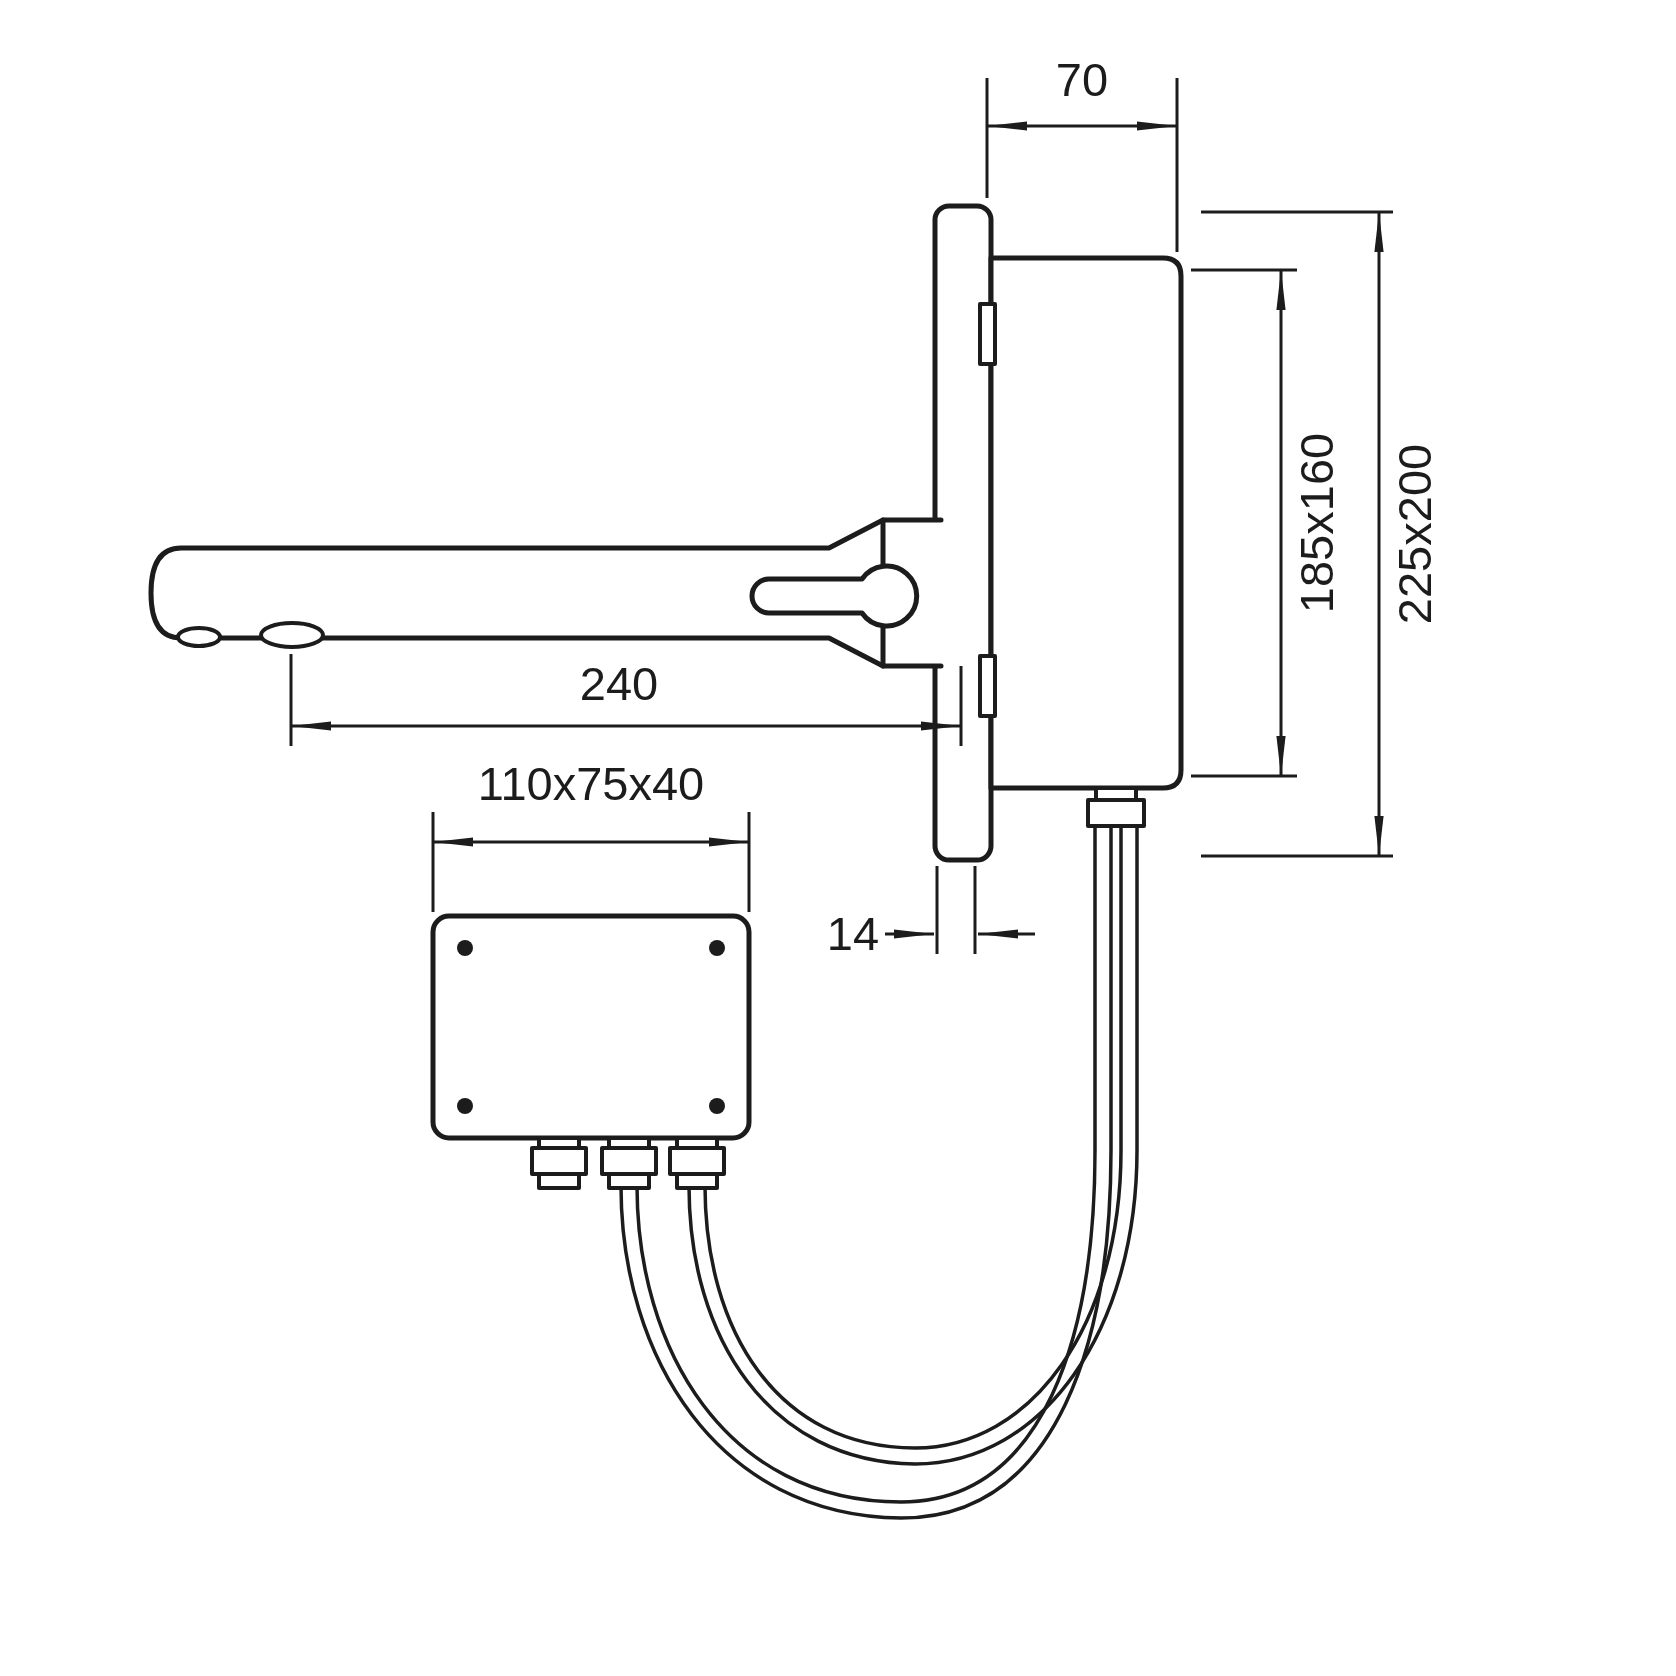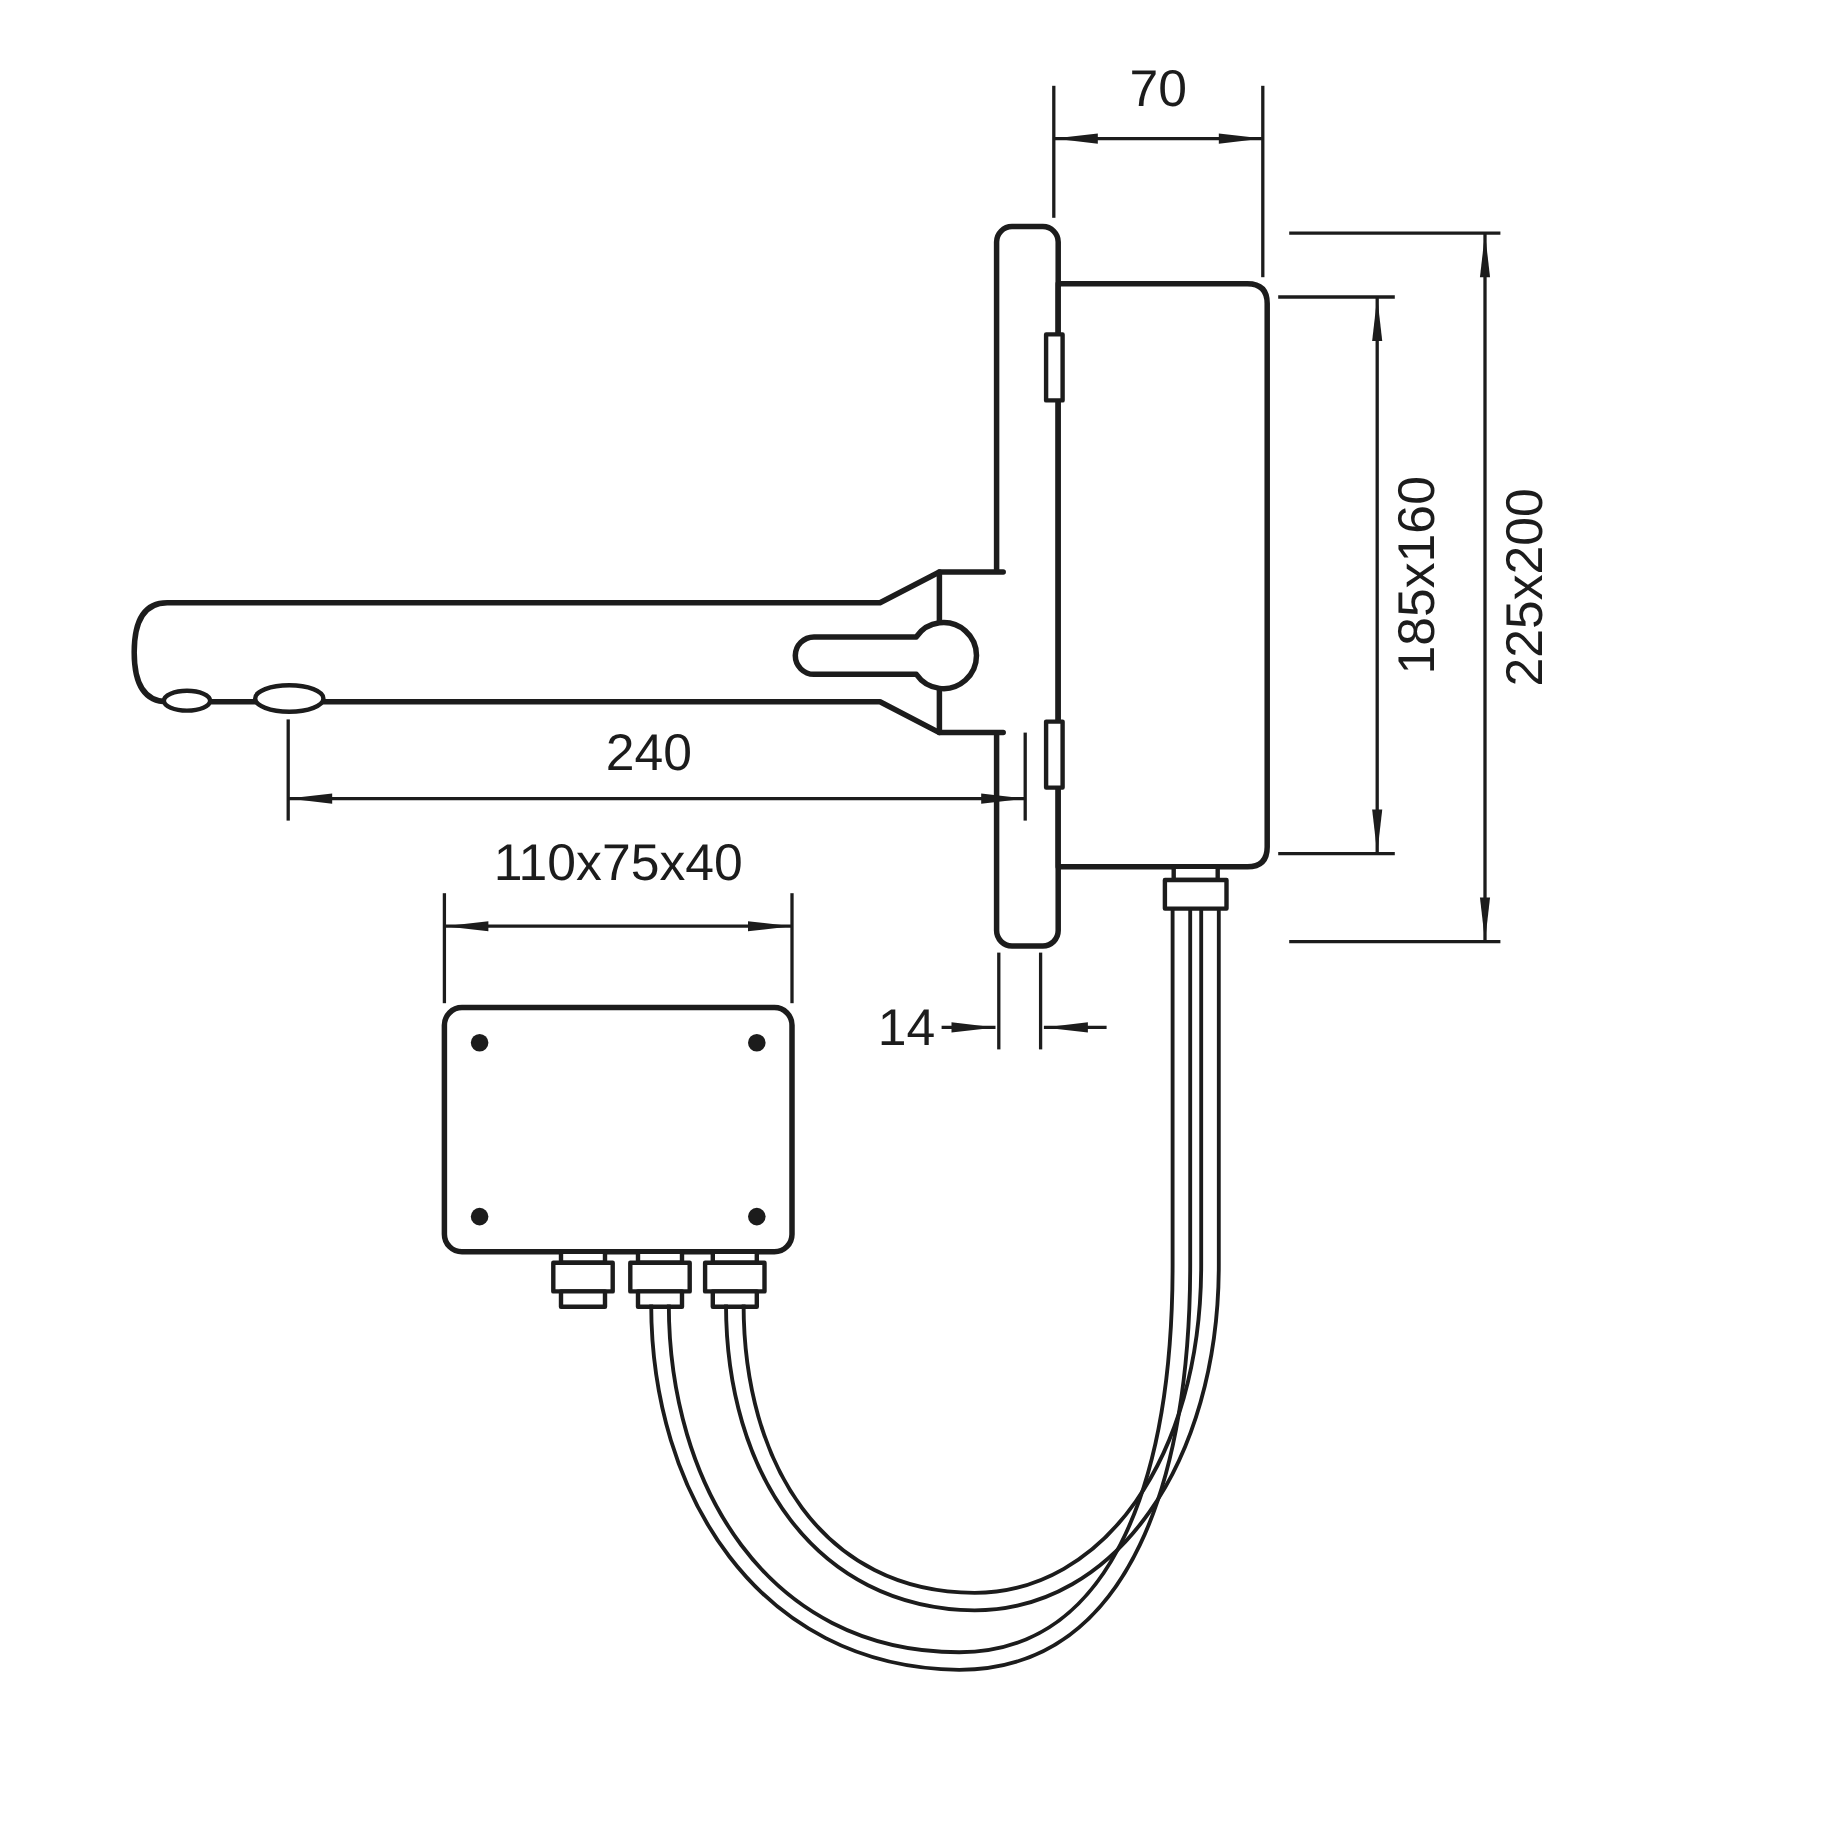--- a/index.html
+++ b/index.html
@@ -1,16 +1,16 @@
 <!DOCTYPE html>
 <html><head>
 <meta charset="utf-8">
 <style>
   html, body { margin: 0; padding: 0; background: #ffffff; }
-  .stage { width: 1468px; height: 1676px; background: #ffffff; }
+  .stage { width: 1468px; height: 1676px; background: #ffffff; padding-left: 29px; }
   svg { display: block; width: 1676px; height: 1676px; }
   .o { fill: #ffffff; stroke: #1c1c1c; stroke-width: 5; stroke-linejoin: round; stroke-linecap: round; }
   .s { fill: none; stroke: #1c1c1c; stroke-width: 5; stroke-linejoin: round; stroke-linecap: round; }
   .f { fill: #ffffff; stroke: none; }
   .w4 { stroke-width: 4; }
   .thin { fill: none; stroke: #1c1c1c; stroke-width: 3; }
   .cable { fill: none; stroke: #1c1c1c; stroke-width: 3.5; }
   .t { font-family: "Liberation Sans", sans-serif; font-size: 47px; fill: #1c1c1c; text-anchor: middle; }
 </style>
 </head>

